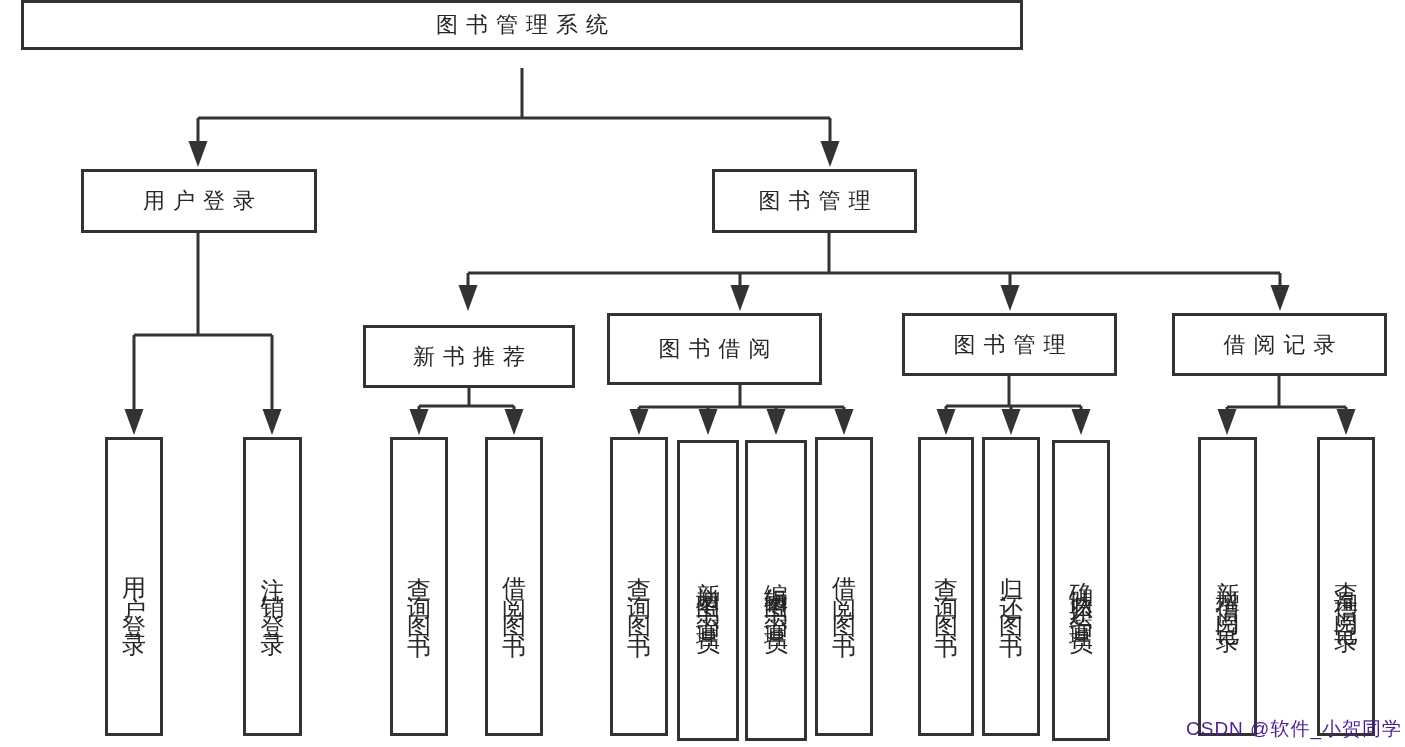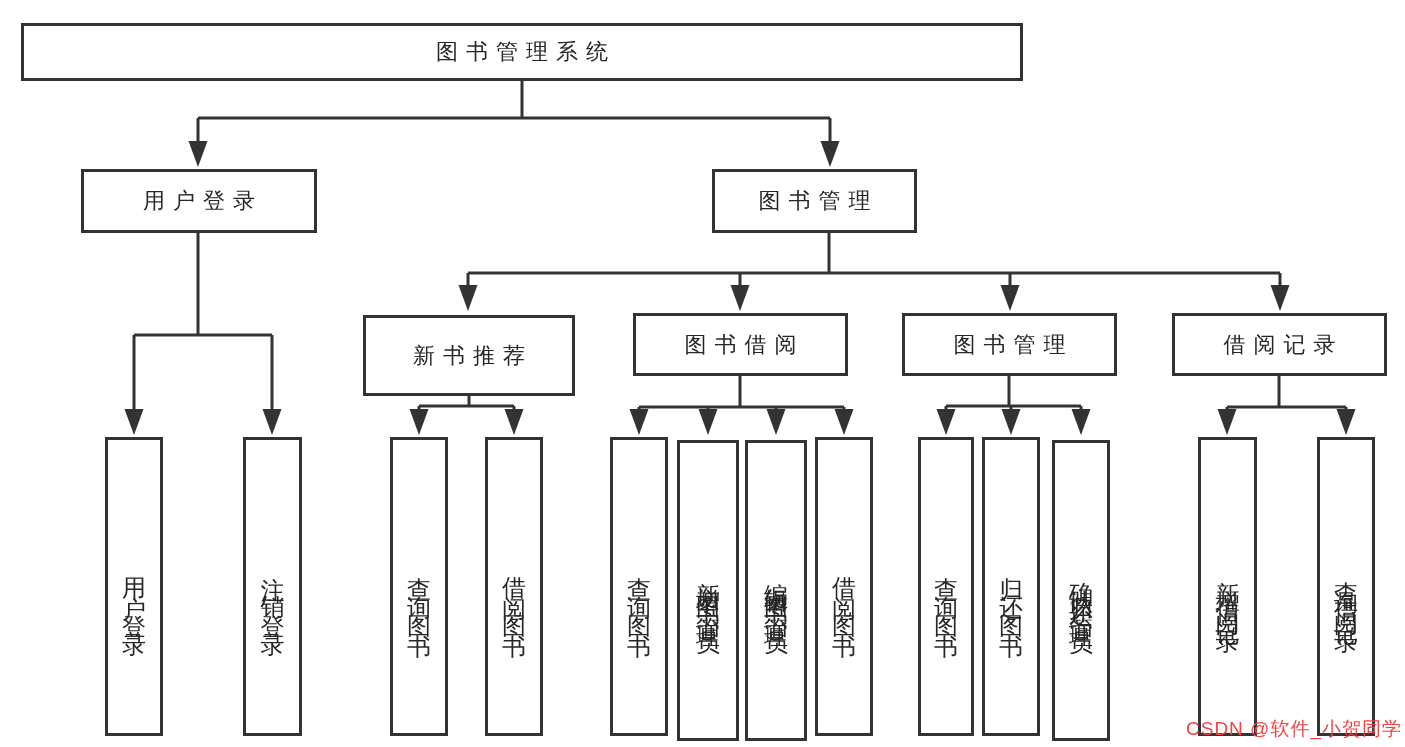--- a/index.html
+++ b/index.html
@@ -36,21 +36,21 @@
     white-space:nowrap;
     color:#262626;
   }
   .ls4{letter-spacing:19px;padding-top:19px;}
   .ls6{letter-spacing:10px;padding-top:10px;}
   .ls9{letter-spacing:7px;padding-top:7px;}
   .watermark{
     position:absolute;
     left:1186px;top:716px;
     font-size:19px;
-    color:#ef4444;
+    color:#4c1d95;
     white-space:nowrap;
     z-index:3;
     letter-spacing:1px;
   }
 </style>
 </head>
 <body>
 
 <div class="canvas">
 
@@ -87,35 +87,35 @@
       <polygon points="766.5,409 785.5,409 776,435"></polygon>
       <polygon points="834.5,409 853.5,409 844,435"></polygon>
       <polygon points="936.5,409 955.5,409 946,435"></polygon>
       <polygon points="1001.5,409 1020.5,409 1011,435"></polygon>
       <polygon points="1071.5,409 1090.5,409 1081,435"></polygon>
       <polygon points="1217.5,409 1236.5,409 1227,435"></polygon>
       <polygon points="1336.5,409 1355.5,409 1346,435"></polygon>
     </g>
   </svg>
 
-  <div class="node" style="left:21px;top:23px;width:1002px;height:58px">
+  <div class="node" style="left:21px;top:0;width:1002px;height:50px">
     <span class="h-label">图书管理系统</span>
   </div>
 
   <div class="node" style="left:81px;top:169px;width:236px;height:64px">
     <span class="h-label">用户登录</span>
   </div>
   <div class="node" style="left:712px;top:169px;width:205px;height:64px">
     <span class="h-label">图书管理</span>
   </div>
 
-  <div class="node" style="left:363px;top:315px;width:212px;height:81px">
+  <div class="node" style="left:363px;top:325px;width:212px;height:63px">
     <span class="h-label">新书推荐</span>
   </div>
-  <div class="node" style="left:633px;top:313px;width:215px;height:63px">
+  <div class="node" style="left:607px;top:313px;width:215px;height:72px">
     <span class="h-label">图书借阅</span>
   </div>
   <div class="node" style="left:902px;top:313px;width:215px;height:63px">
     <span class="h-label">图书管理</span>
   </div>
   <div class="node" style="left:1172px;top:313px;width:215px;height:63px">
     <span class="h-label">借阅记录</span>
   </div>
 
   <div class="node" style="left:105px;top:437px;width:58px;height:299px">

